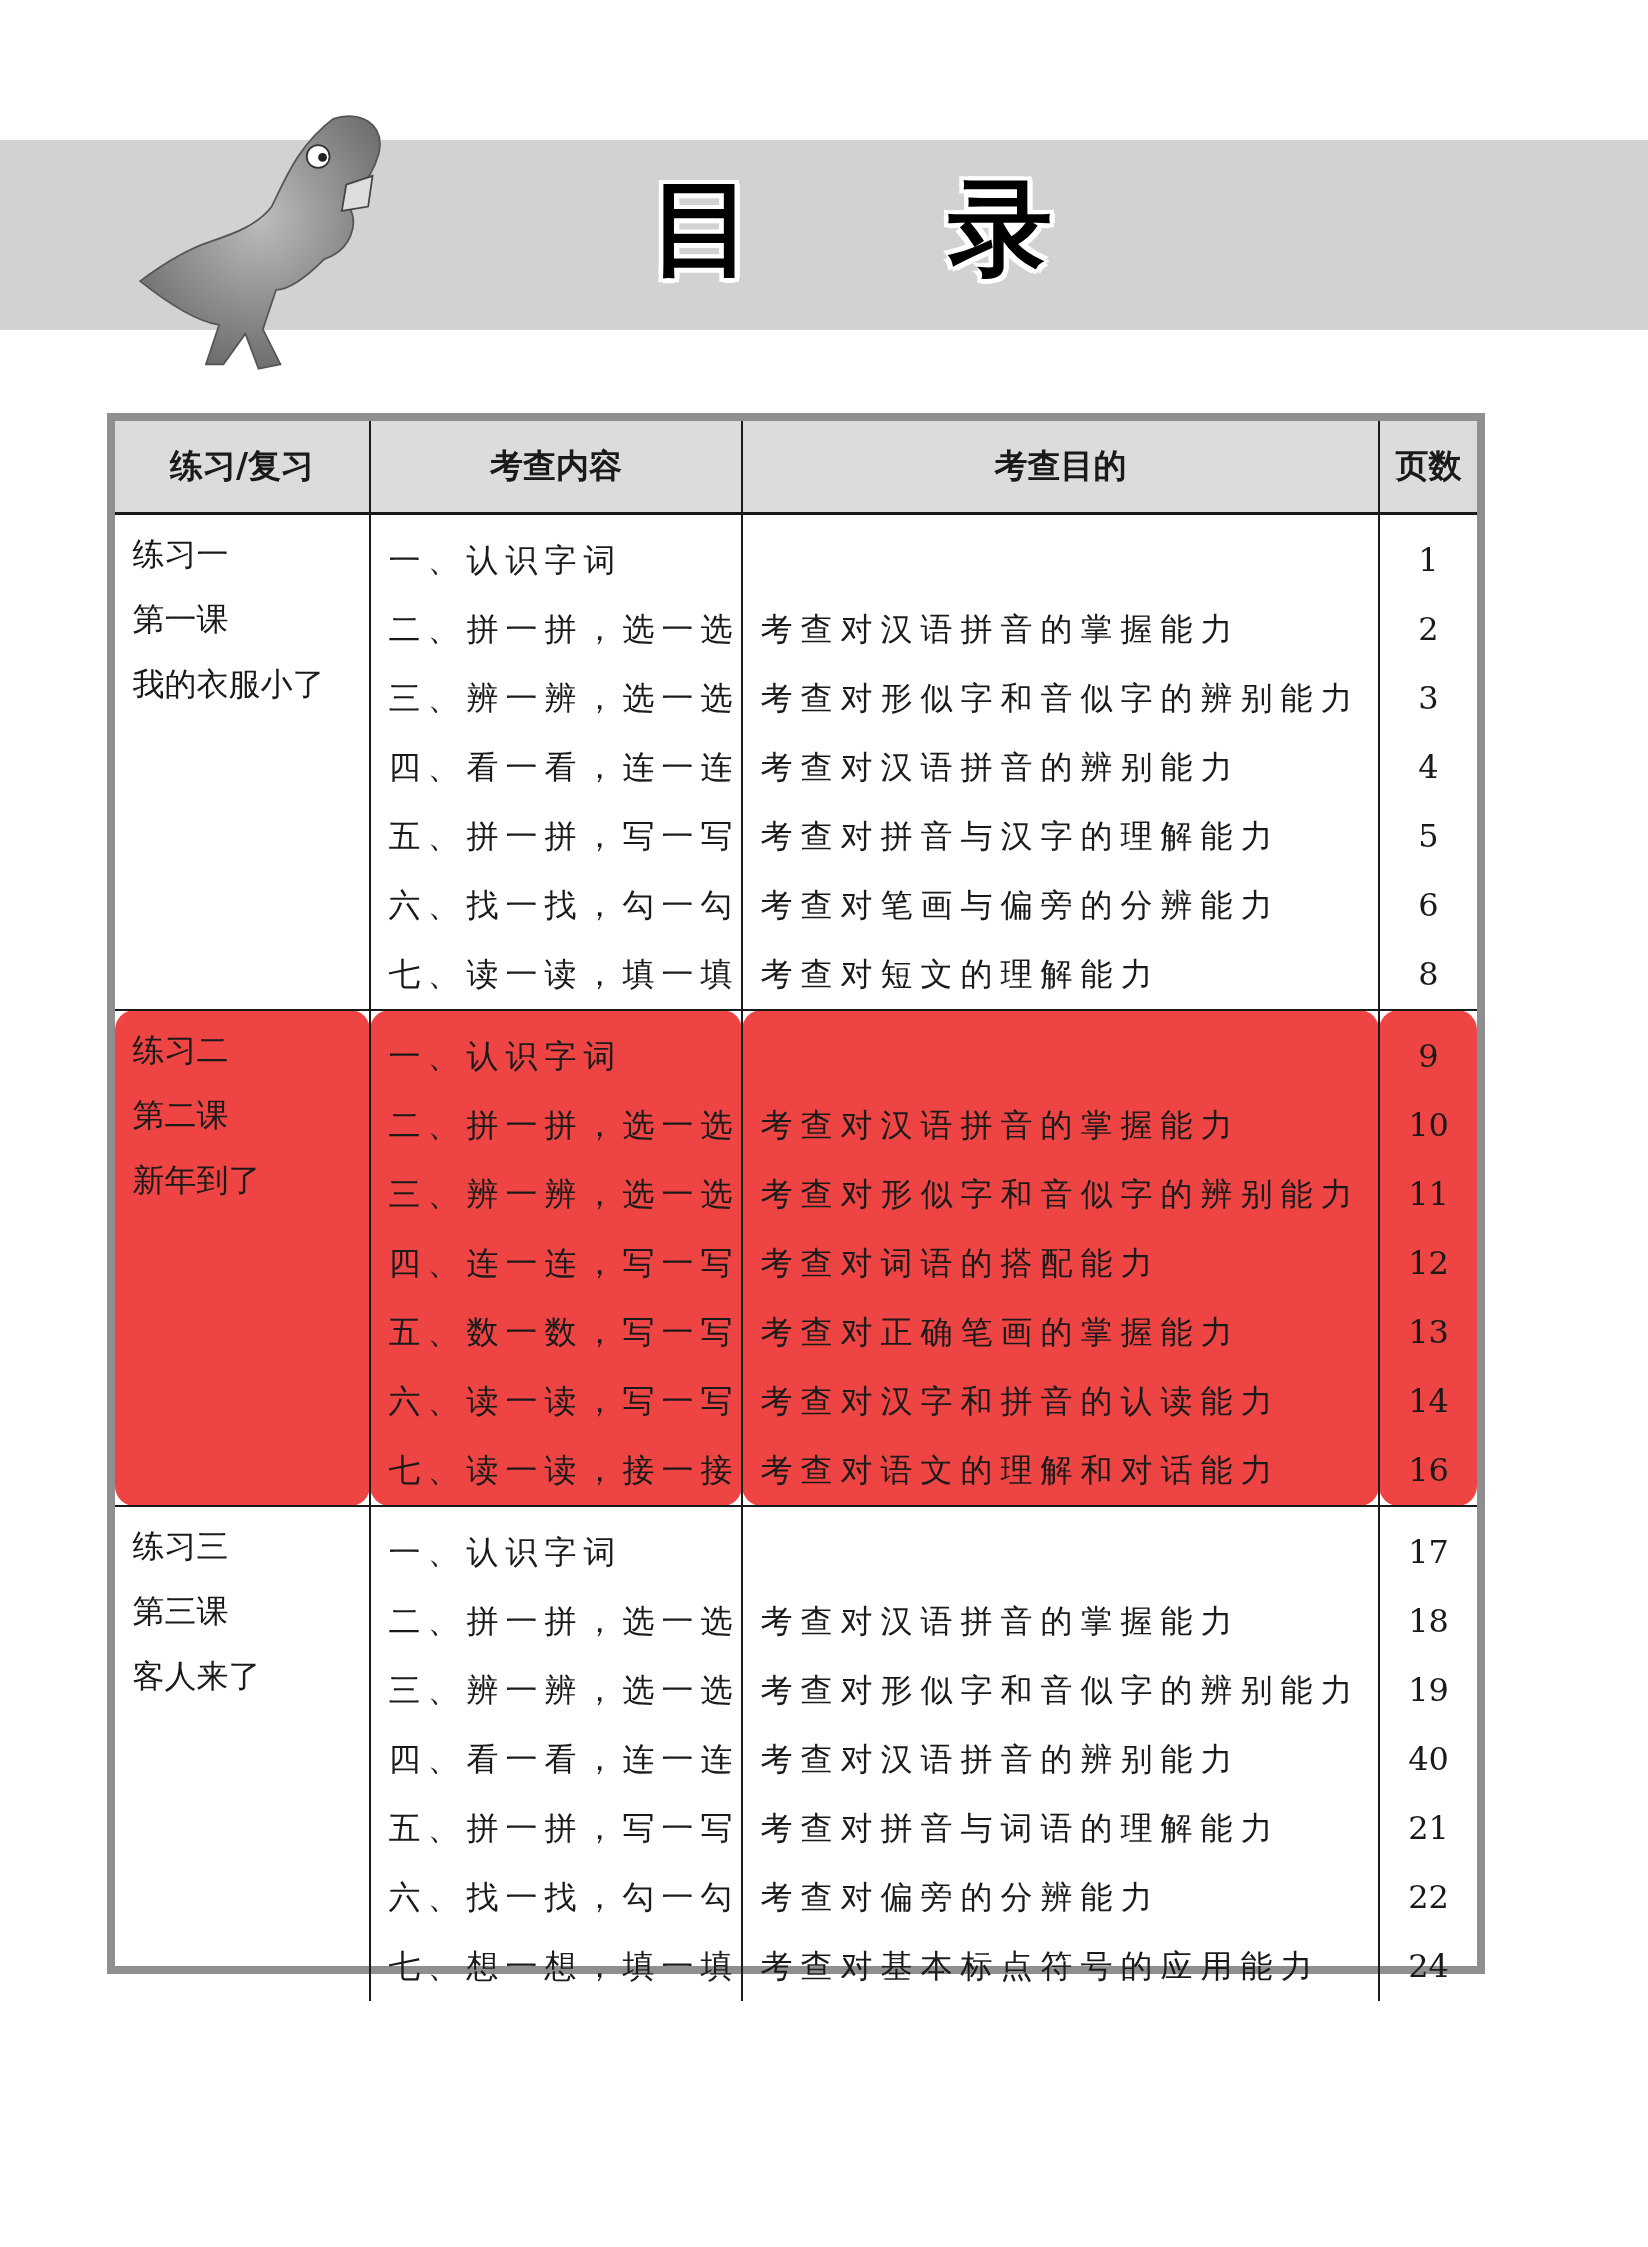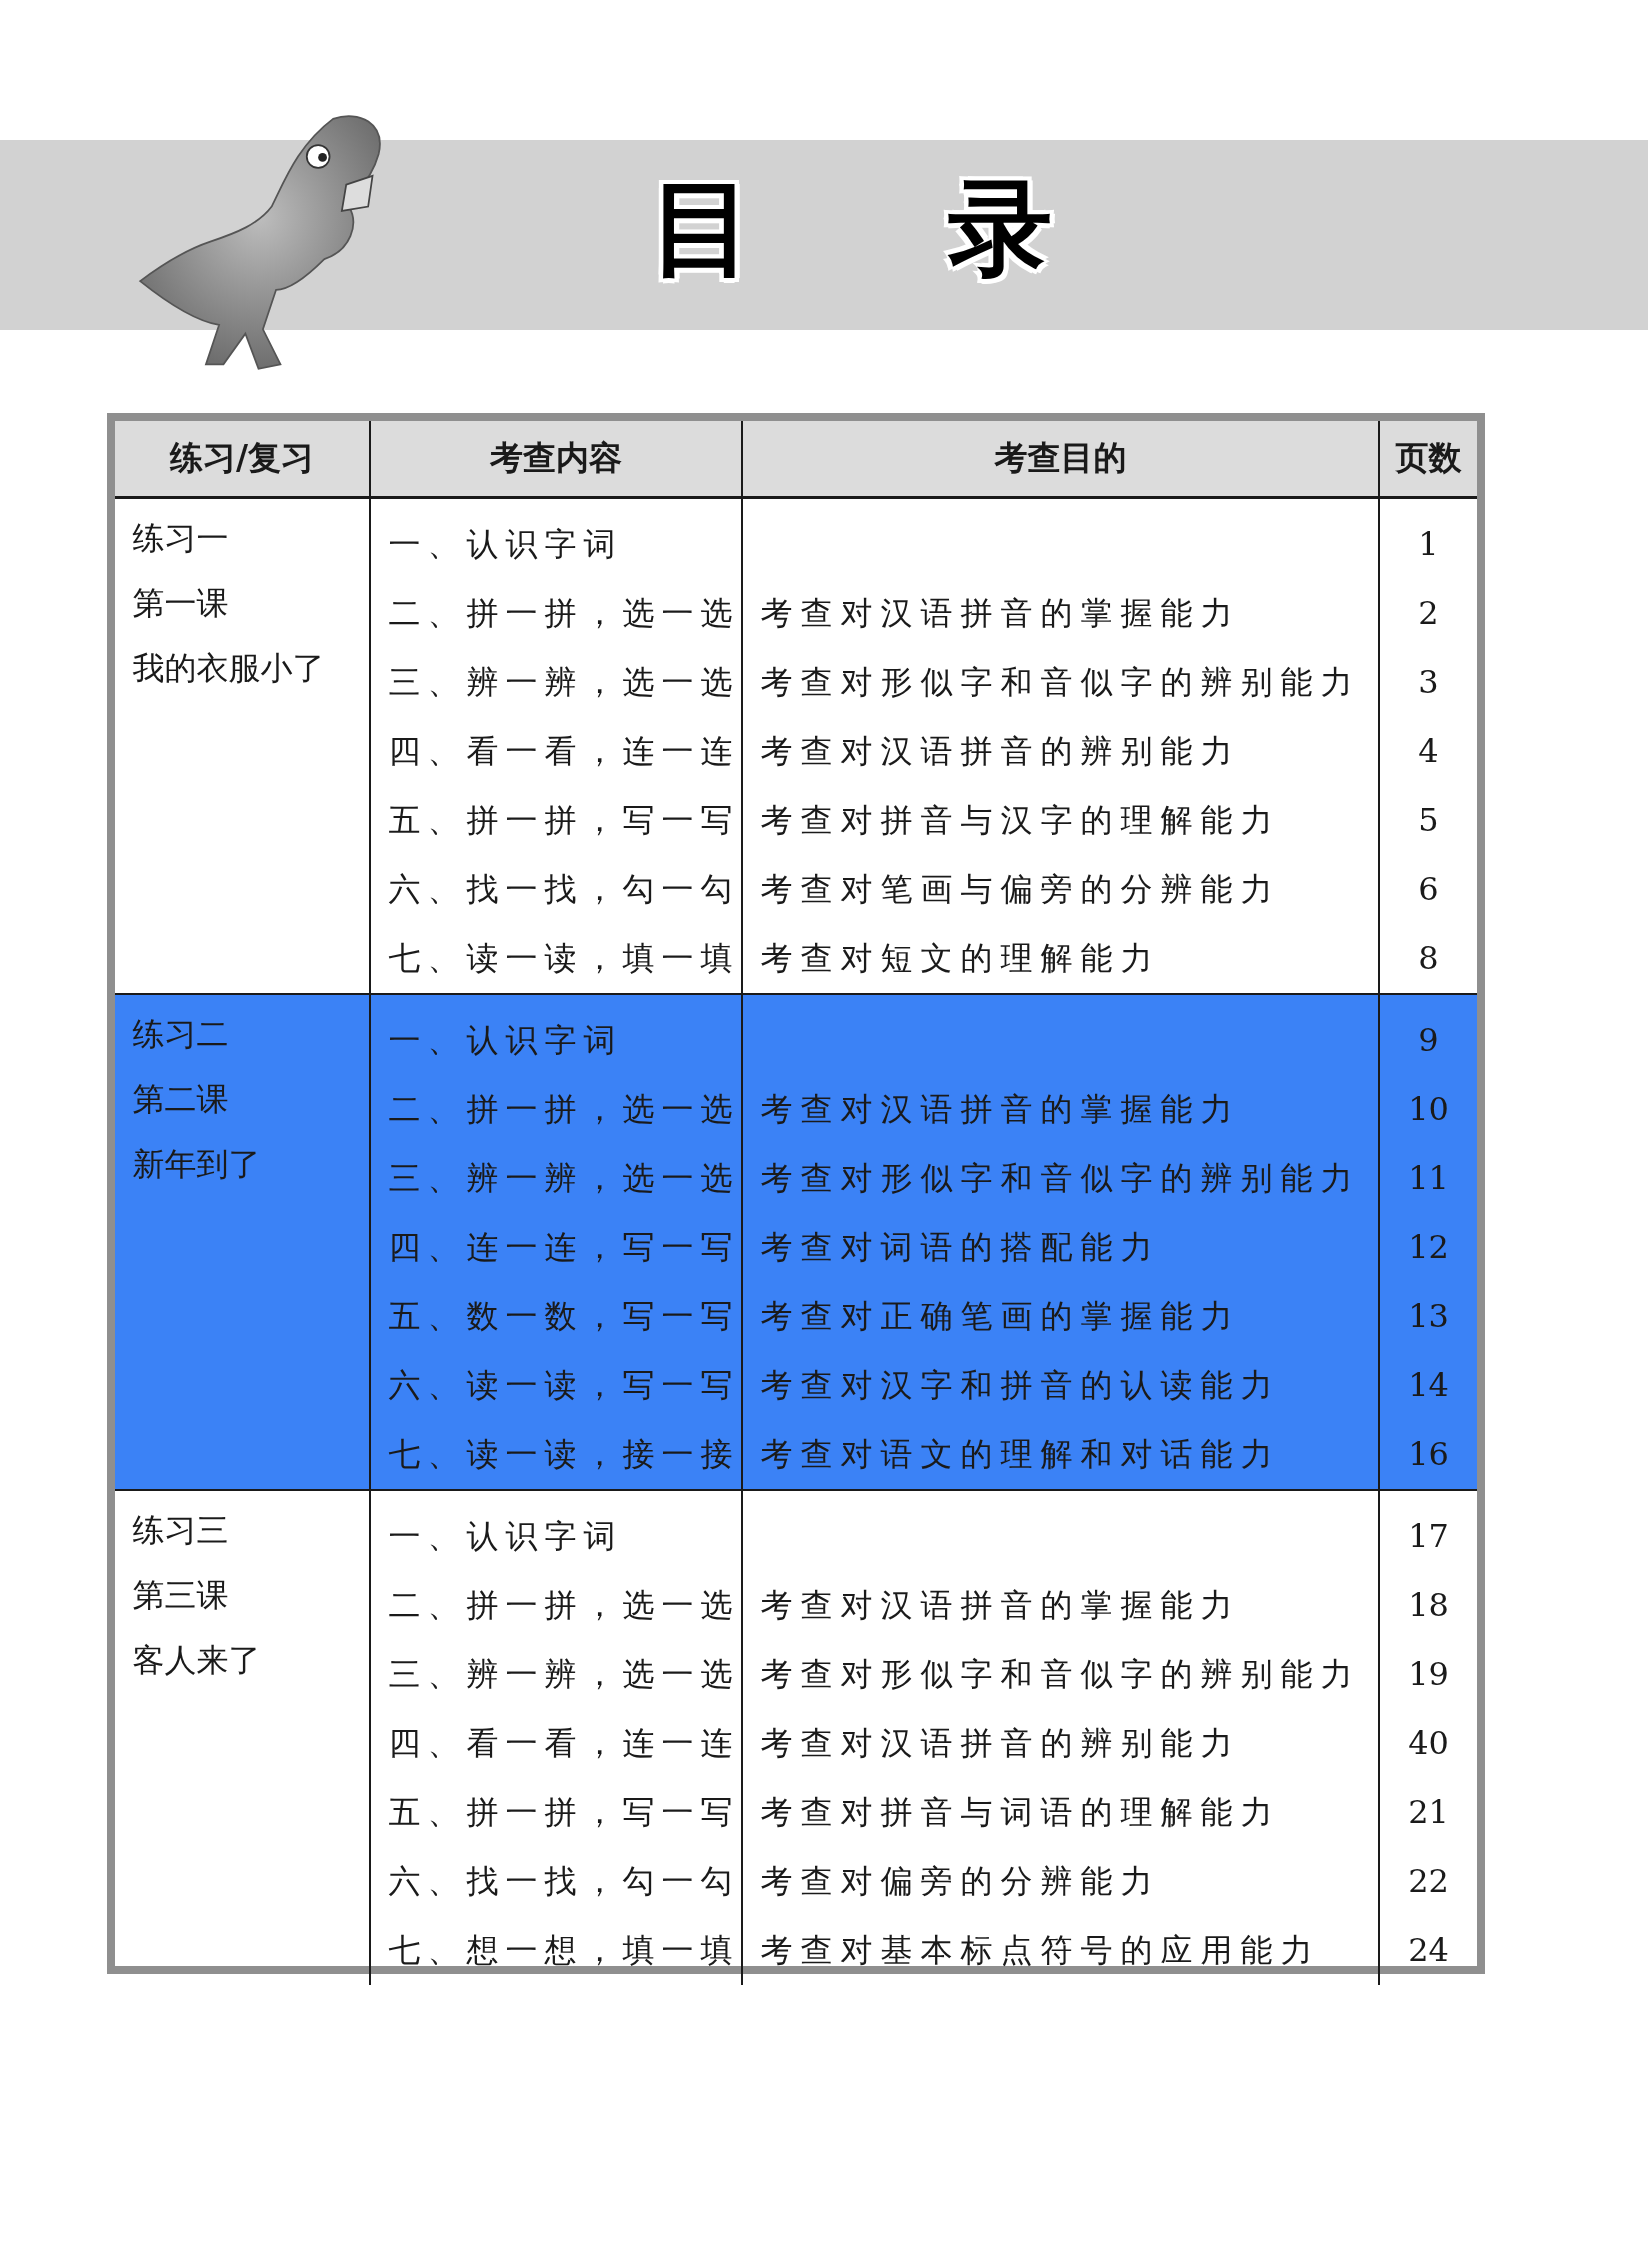--- a/index.html
+++ b/index.html
@@ -7,26 +7,26 @@
          font-family:"DejaVu Serif","Liberation Serif",serif; color:#1a1a1a; }
   .banner { position:absolute; left:0; top:140px; width:1649px; height:190px; background:#d2d2d2; }
   .title { position:absolute; left:650px; top:176px; font-family:"DejaVu Sans","Liberation Sans",sans-serif;
            font-weight:bold; font-size:104px; letter-spacing:79px; color:#000000;
            text-shadow: 0 0 0 #fff, 4.4px 4.4px 0 #fff, -4.4px -4.4px 0 #fff, 4.4px -4.4px 0 #fff, -4.4px 4.4px 0 #fff, 0 5.3px 0 #fff, 5.3px 0 0 #fff; line-height:1; }
   .dino { position:absolute; left:70px; top:101px; width:342px; height:290px; }
   .table-wrap { position:absolute; left:107px; top:413px; width:1378px; height:1561px;
                 border:8px solid #8f8f8f; box-sizing:border-box; background:#fff; }
   table { border-collapse:collapse; width:100%; height:100%; table-layout:fixed; }
   th { background:#dcdcdc; font-family:"DejaVu Sans","Liberation Sans",sans-serif; font-weight:bold;
-       font-size:33px; height:75px; border-bottom:3.5px solid #1a1a1a; border-right:2.6px solid #1a1a1a; padding:0; }
+       font-size:33px; height:75px; border-bottom:3.5px solid #1a1a1a; border-right:2.6px solid #1a1a1a; padding:8px; }
   th:last-child, td:last-child { border-right:none; }
   td { border-right:2.6px solid #1a1a1a; vertical-align:top; padding:0; }
   tr.sec td { border-bottom:2.6px solid #1a1a1a; }
   tr.sec:last-child td { border-bottom:none; }
-  tr.sec.shade td { background:#3b82f6; }
+  tr.sec.shade td { background:#ef4444;border-radius:20px; }
   .lesson { padding:14px 0 0 17.6px; font-family:"DejaVu Sans","Liberation Sans",sans-serif; font-size:32px; }
   .lesson div { height:65px; line-height:51px; }
   .lines div { height:69px; line-height:68px; font-size:32px; white-space:nowrap; }
   .lines.content div { padding-left:17.6px; letter-spacing:7px; }
   .lines.purpose div { padding-left:17.6px; letter-spacing:8px; }
   .lines.page div { text-align:center; font-size:32px; }
   .lines { padding-top:11px; }
 </style>
 </head>
 <body>

